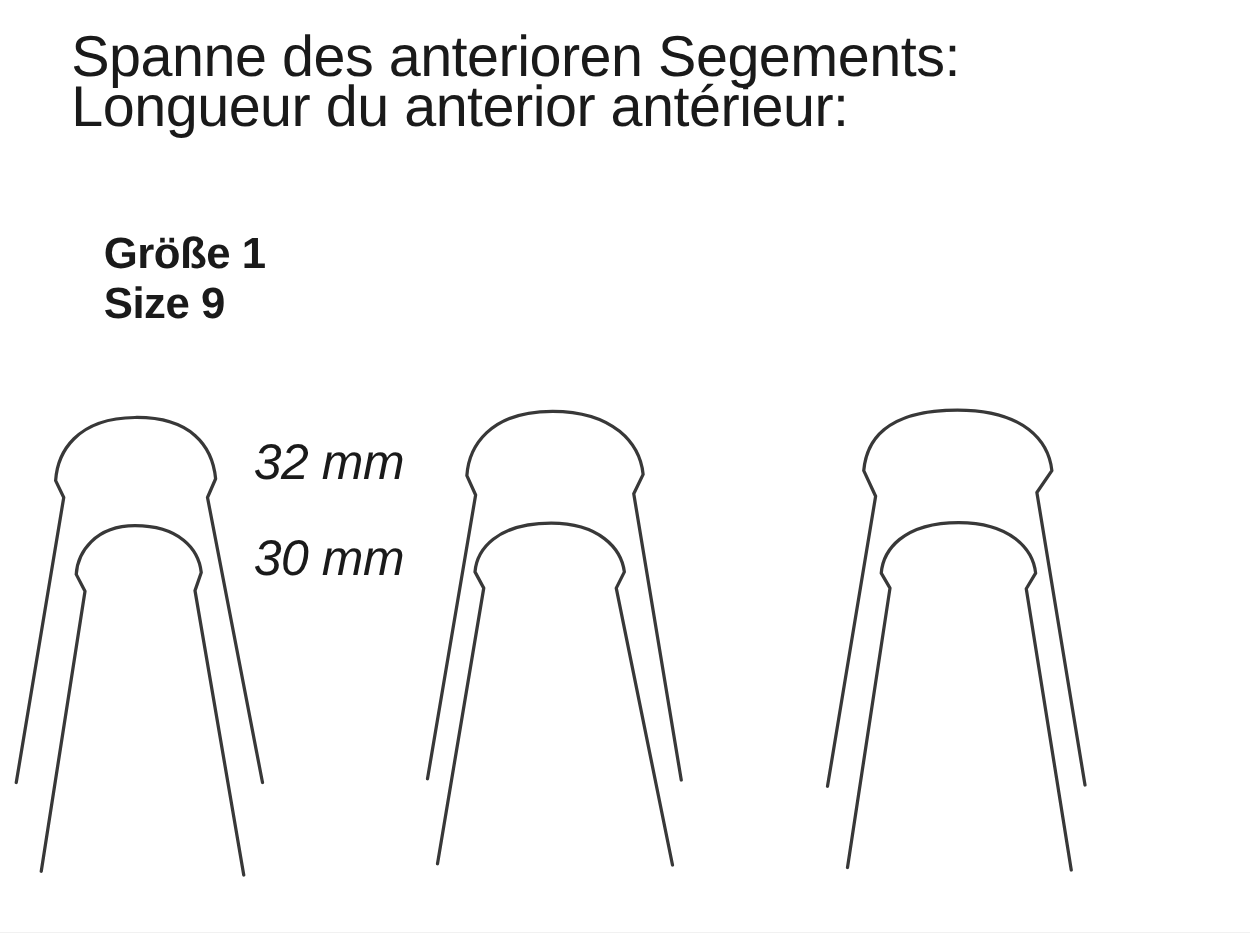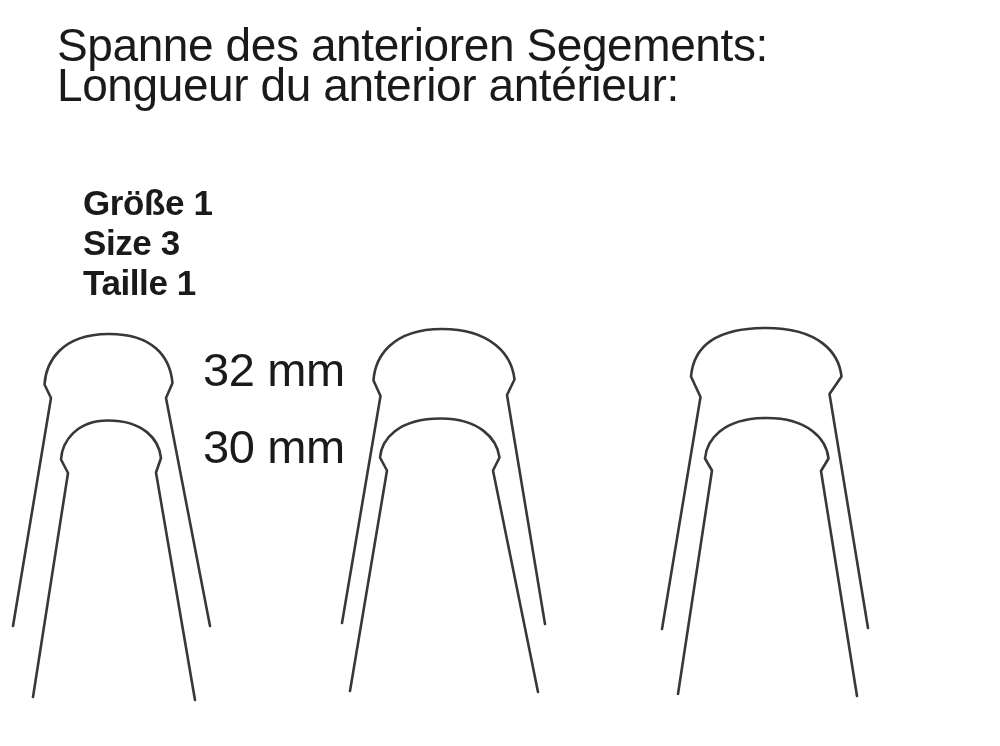--- a/index.html
+++ b/index.html
@@ -32,25 +32,26 @@
     top: 183px;
     font-size: 35px;
     line-height: 40px;
     font-weight: 700;
     letter-spacing: -0.4px;
     white-space: nowrap;
     margin-left: 26px;
   }
   .dim-label {
     position: absolute;
-    font-size: 47px;
+    font-size: 40px;
     line-height: 40px;
     font-weight: 400;
     letter-spacing: -0.4px;
     white-space: nowrap;
+    font-style: italic;
   }
   .dim-label.outer { left: 203px; top: 350px; }
   .dim-label.inner { left: 203px; top: 427px; }
   svg.wire-canvas {
     position: absolute;
     left: 0;
     top: 0;
   }
   svg.wire-canvas path {
     fill: none;
@@ -64,22 +65,21 @@
 
 <div class="page">
 
   <div class="heading-block">
     <div>Spanne des anterioren Segements:</div>
     <div>Longueur du anterior antérieur:</div>
   </div>
 
   <div class="size-block">
     <div>Größe 1</div>
-    <div>Size 3</div>
-    <div>Taille 1</div>
+    <div>Size 9</div>
   </div>
 
   <div class="dim-label outer">32 mm</div>
   <div class="dim-label inner">30 mm</div>
 
   <svg class="wire-canvas" width="1000" height="746" viewBox="0 0 1000 746" xmlns="http://www.w3.org/2000/svg">
 
     <g>
       <path d="M 13,626 L 51,398 L 44.5,384.5
                C 46,362 61,334.5 108,334

